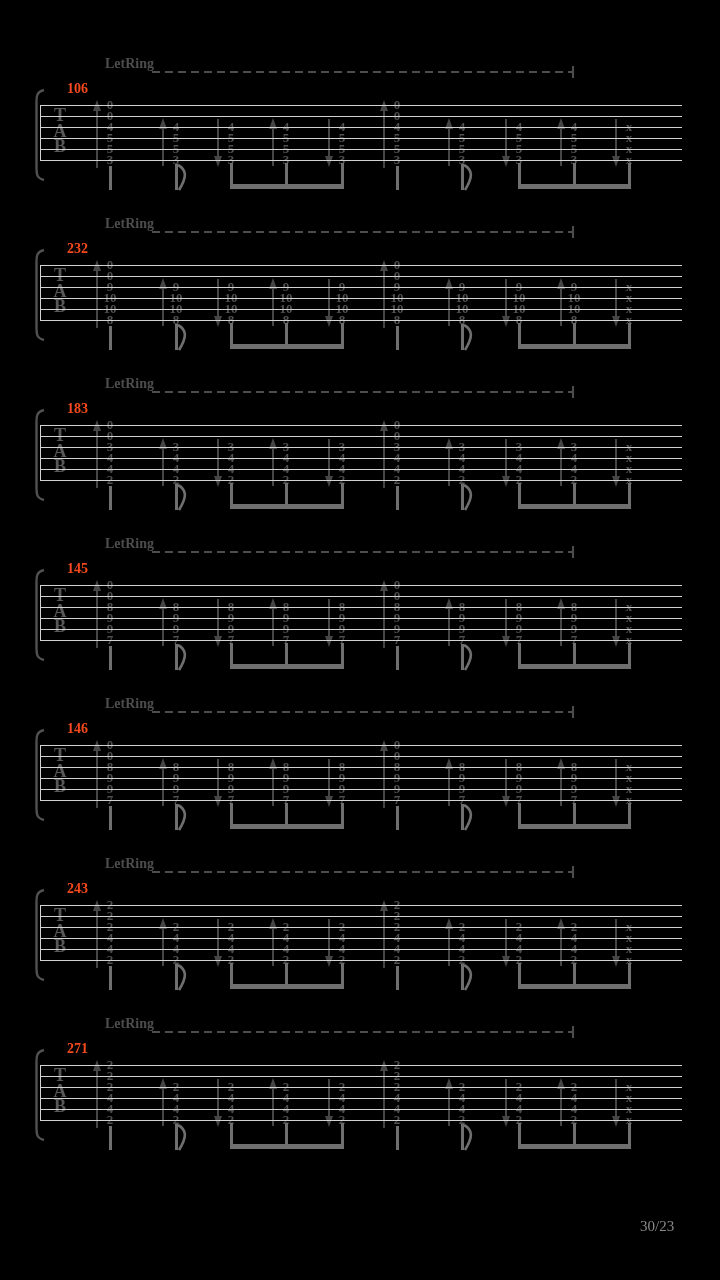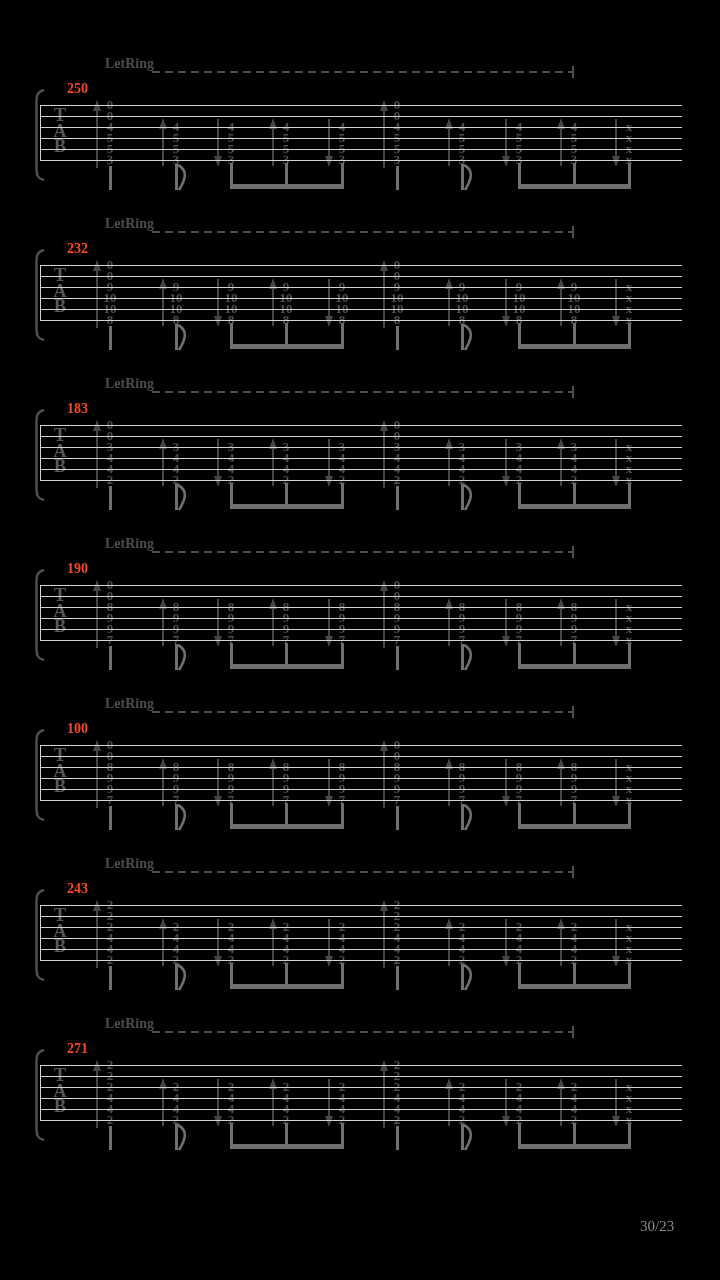--- a/index.html
+++ b/index.html
@@ -37,21 +37,21 @@
 </style>
 </head>
 <body>
 
 <div id="screen">
   <div id="score">
       <div class="system" style="top: 0px;">
         <div class="letring-label">LetRing</div>
         <div class="letring-dashes"></div>
         <div class="letring-tick"></div>
-        <div class="measure-number">250</div>
+        <div class="measure-number">106</div>
         <svg width="16" height="92" class="bracket-svg" style="left: 30px; top: 89px;">
           <path d="M14,1 C6,3 6.5,8 6.5,14 L6.5,78 C6.5,84 6,89 14,91" stroke="#515151" stroke-width="2.4" fill="none"></path>
         </svg>
         <div class="staff-line" style="top: 105px;"></div>
         <div class="staff-line" style="top: 116px;"></div>
         <div class="staff-line" style="top: 127px;"></div>
         <div class="staff-line" style="top: 138px;"></div>
         <div class="staff-line" style="top: 149px;"></div>
         <div class="staff-line" style="top: 160px;"></div>
         <div class="start-bar"></div>
@@ -340,21 +340,21 @@
         <div class="fret" style="left: 618px; top: 143px;">x</div>
         <div class="fret" style="left: 618px; top: 154px;">x</div>
         <div class="stem" style="left: 628px; top: 163px; height: 25px;"></div>
         <div class="beam" style="left: 230px; top: 184px; width: 113.5px;"></div>
         <div class="beam" style="left: 518px; top: 184px; width: 112.5px;"></div>
       </div>
       <div class="system" style="top: 480px;">
         <div class="letring-label">LetRing</div>
         <div class="letring-dashes"></div>
         <div class="letring-tick"></div>
-        <div class="measure-number">190</div>
+        <div class="measure-number">145</div>
         <svg width="16" height="92" class="bracket-svg" style="left: 30px; top: 89px;">
           <path d="M14,1 C6,3 6.5,8 6.5,14 L6.5,78 C6.5,84 6,89 14,91" stroke="#515151" stroke-width="2.4" fill="none"></path>
         </svg>
         <div class="staff-line" style="top: 105px;"></div>
         <div class="staff-line" style="top: 116px;"></div>
         <div class="staff-line" style="top: 127px;"></div>
         <div class="staff-line" style="top: 138px;"></div>
         <div class="staff-line" style="top: 149px;"></div>
         <div class="staff-line" style="top: 160px;"></div>
         <div class="start-bar"></div>
@@ -441,21 +441,21 @@
         <div class="fret" style="left: 618px; top: 143px;">x</div>
         <div class="fret" style="left: 618px; top: 154px;">x</div>
         <div class="stem" style="left: 628px; top: 163px; height: 25px;"></div>
         <div class="beam" style="left: 230px; top: 184px; width: 113.5px;"></div>
         <div class="beam" style="left: 518px; top: 184px; width: 112.5px;"></div>
       </div>
       <div class="system" style="top: 640px;">
         <div class="letring-label">LetRing</div>
         <div class="letring-dashes"></div>
         <div class="letring-tick"></div>
-        <div class="measure-number">100</div>
+        <div class="measure-number">146</div>
         <svg width="16" height="92" class="bracket-svg" style="left: 30px; top: 89px;">
           <path d="M14,1 C6,3 6.5,8 6.5,14 L6.5,78 C6.5,84 6,89 14,91" stroke="#515151" stroke-width="2.4" fill="none"></path>
         </svg>
         <div class="staff-line" style="top: 105px;"></div>
         <div class="staff-line" style="top: 116px;"></div>
         <div class="staff-line" style="top: 127px;"></div>
         <div class="staff-line" style="top: 138px;"></div>
         <div class="staff-line" style="top: 149px;"></div>
         <div class="staff-line" style="top: 160px;"></div>
         <div class="start-bar"></div>

